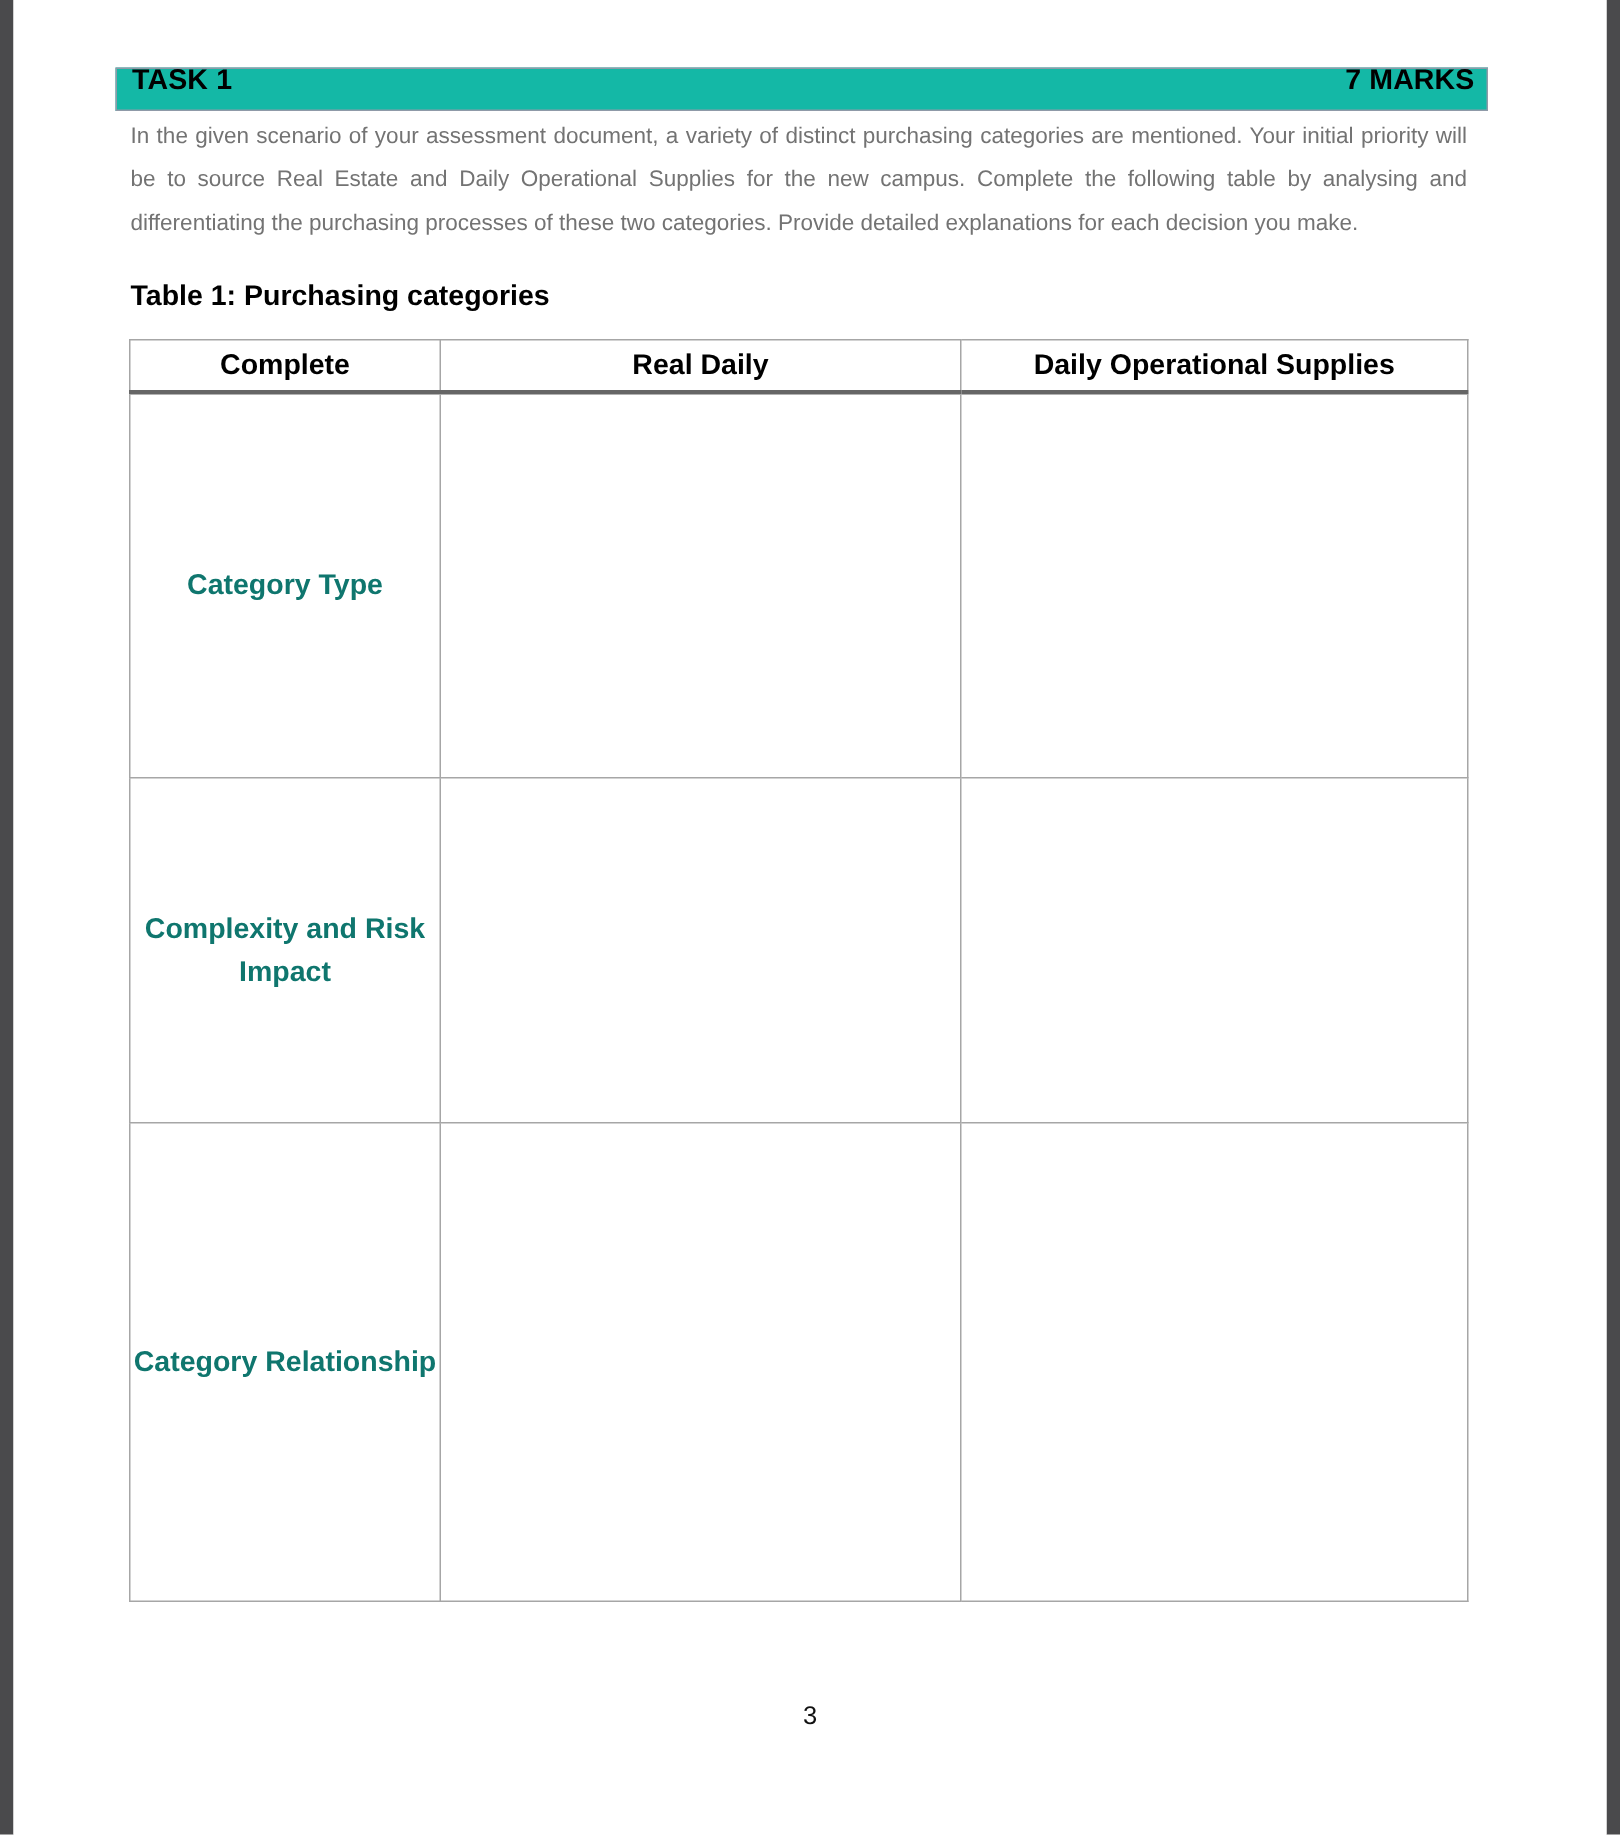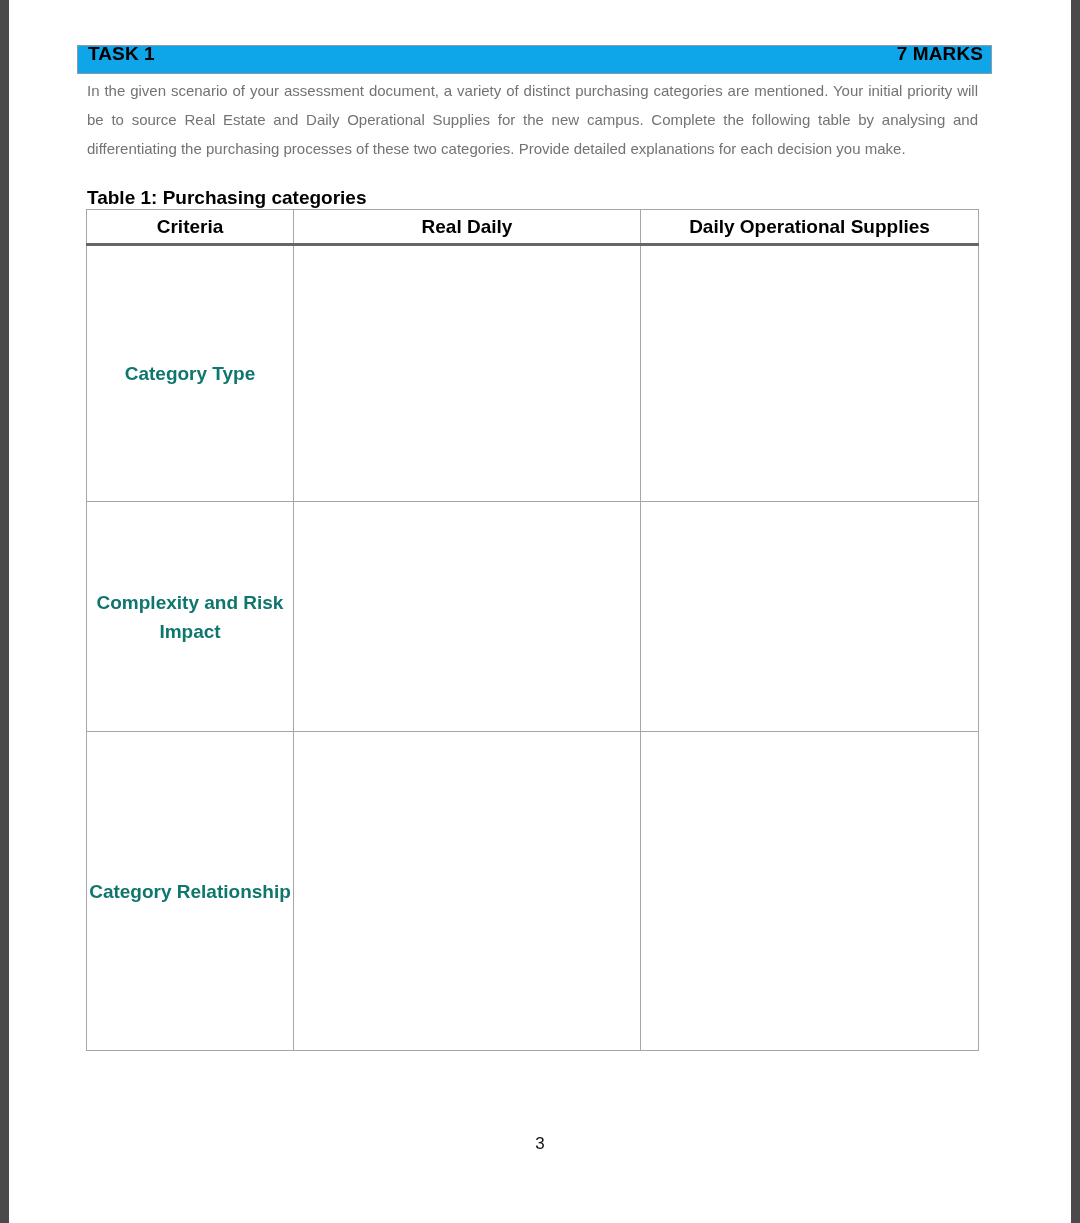--- a/index.html
+++ b/index.html
@@ -40,21 +40,21 @@
     top: 45px;
     width: 915px;
   }
 
   
   .task-banner {
     display: flex;
     align-items: center;
     justify-content: space-between;
     box-sizing: border-box;
-    background: #0ea5e9;
+    background: #14b8a6;
     border: 1px solid #8f9aa8;
     height: 29px;
     padding: 0 8px 12px 10px;
     margin-bottom: 2px;
   }
   .task-banner span {
     font-size: 19px;
     font-weight: bold;
     color: #000000;
     line-height: 1;
@@ -73,21 +73,21 @@
     width: 902px;
     box-sizing: border-box;
   }
 
   
   .table-caption {
     font-size: 19px;
     font-weight: bold;
     color: #000000;
     margin-top: 24px;
-    margin-bottom: 0;
+    margin-bottom: 17px;
     padding-left: 10px;
   }
 
   
   table.purchasing-table {
     border-collapse: collapse;
     width: 889px;
     margin-left: 9px;
     table-layout: fixed;
   }
@@ -145,21 +145,21 @@
       <span>7 MARKS</span>
     </div>
 
     <p class="intro-paragraph">In the given scenario of your assessment document, a variety of distinct purchasing categories are mentioned. Your initial priority will be to source Real Estate and Daily Operational Supplies for the new campus. Complete the following table by analysing and differentiating the purchasing processes of these two categories. Provide detailed explanations for each decision you make.</p>
 
     <div class="table-caption">Table 1: Purchasing categories</div>
 
     <table class="purchasing-table">
       <thead>
         <tr>
-          <th class="col-criteria">Criteria</th>
+          <th class="col-criteria">Complete</th>
           <th class="col-real-estate">Real Daily</th>
           <th class="col-daily">Daily Operational Supplies</th>
         </tr>
       </thead>
       <tbody>
         <tr class="r1">
           <td class="row-label">Category Type</td>
           <td></td>
           <td></td>
         </tr>

